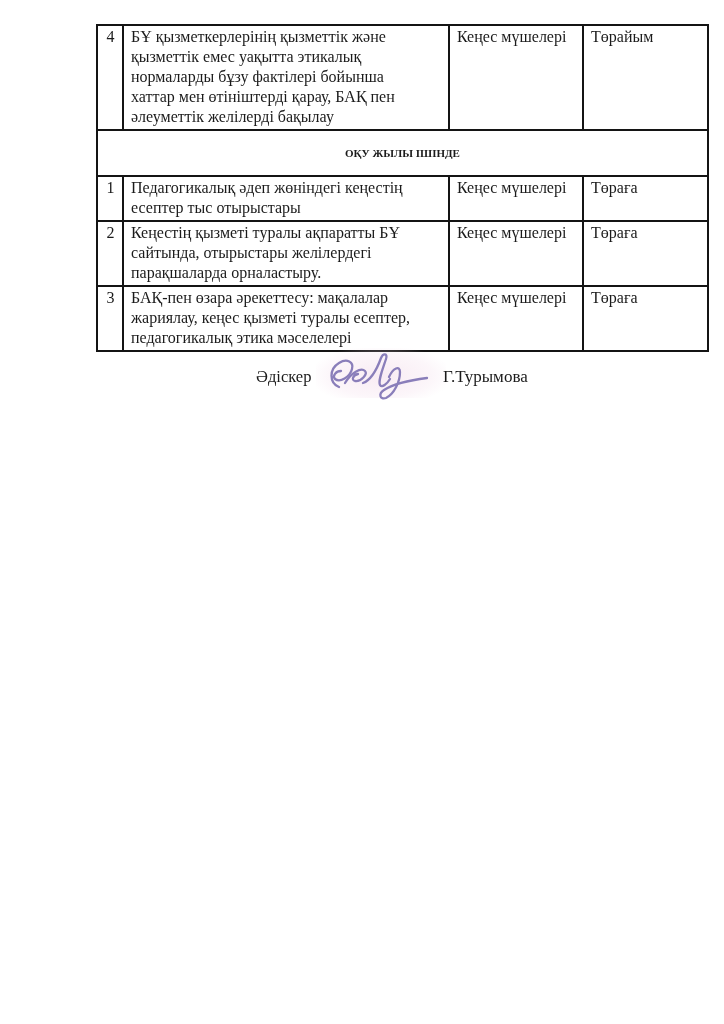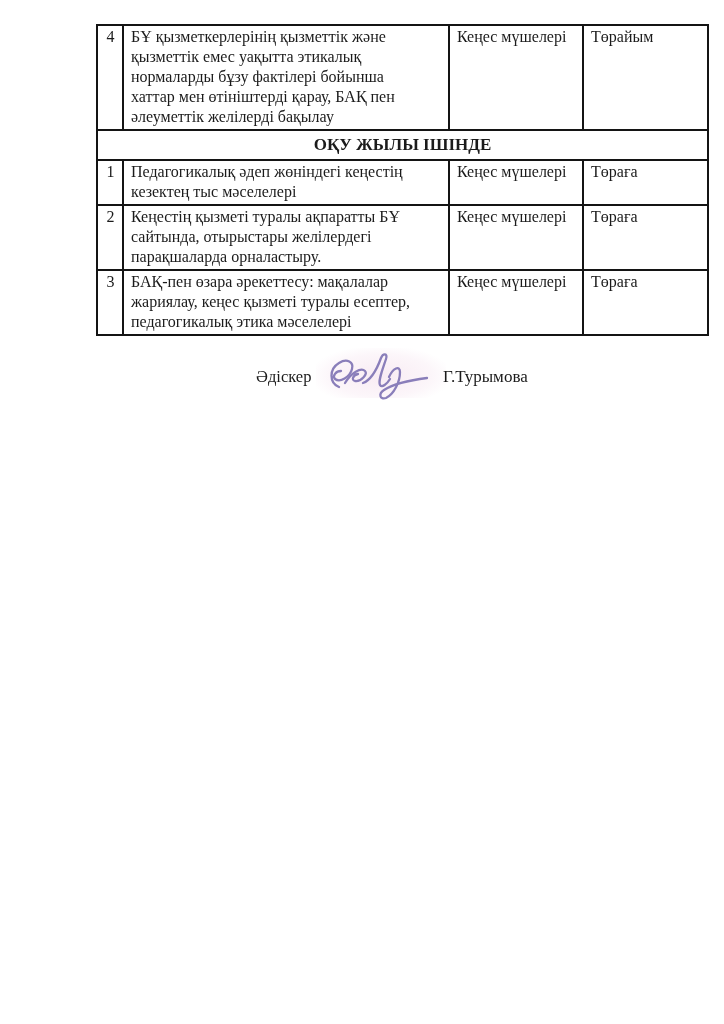--- a/index.html
+++ b/index.html
@@ -43,23 +43,23 @@
     white-space: pre-line;
   }
   td.participants-cell,
   td.responsible-cell {
     text-align: left;
     padding: 1px 2px 2px 2px;
   }
   tr.section-row td {
     font-weight: bold;
     text-align: center;
-    padding: 4px;
+    padding: 12px;
     line-height: 20px;
-    font-size: 17px;
+    font-size: 11px;
   }
 
   
   .signature-line {
     position: absolute;
     left: 0;
     top: 346px;
     width: 698px;
     height: 62px;
   }
@@ -117,21 +117,21 @@
 әлеуметтік желілерді бақылау</td>
         <td class="participants-cell">Кеңес мүшелері</td>
         <td class="responsible-cell">Төрайым</td>
       </tr>
       <tr class="section-row">
         <td colspan="4">ОҚУ ЖЫЛЫ ІШІНДЕ</td>
       </tr>
       <tr>
         <td class="num-cell">1</td>
         <td class="activity-cell">Педагогикалық әдеп жөніндегі кеңестің
-кезектең тыс мәселелері</td>
+есептер тыс отырыстары</td>
         <td class="participants-cell">Кеңес мүшелері</td>
         <td class="responsible-cell">Төраға</td>
       </tr>
       <tr>
         <td class="num-cell">2</td>
         <td class="activity-cell">Кеңестің қызметі туралы ақпаратты БҰ
 сайтында, отырыстары желілердегі
 парақшаларда орналастыру.</td>
         <td class="participants-cell">Кеңес мүшелері</td>
         <td class="responsible-cell">Төраға</td>

